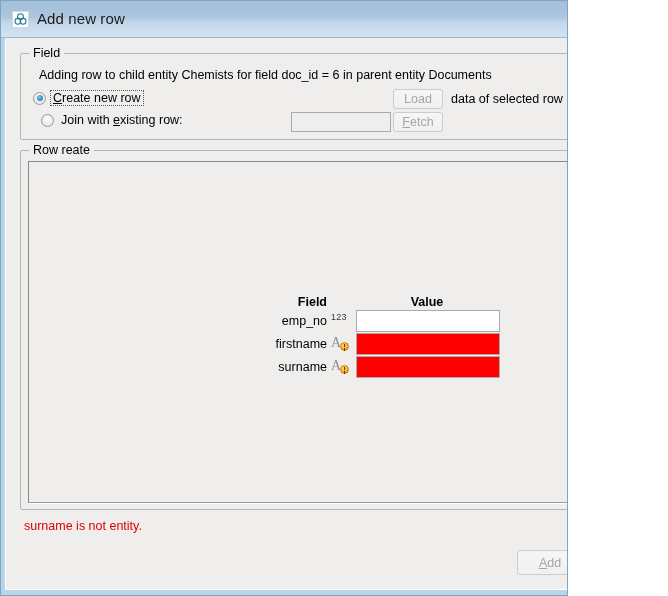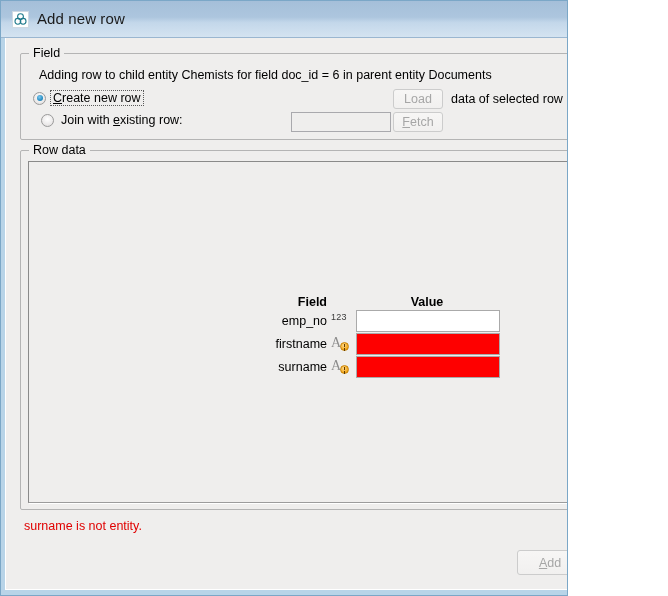--- a/index.html
+++ b/index.html
@@ -359,21 +359,21 @@
         <span>Load</span>
       </div>
       <div class="load-caption">data of selected row</div>
 
       <div class="btn disabled" id="btn-fetch">
         <span><span class="uline">F</span>etch</span>
       </div>
     </div>
 
     <div class="group" id="group-rowdata">
-      <div class="group-title">Row data</div>
+      <div class="group-title">Row reate</div>
 
       <div class="rowdata-panel">
 
         <div class="field-table">
 
           <div class="ft-head">
             <div class="c-field">Field</div>
             <div class="c-icon"></div>
             <div class="c-value">Value</div>
           </div>

